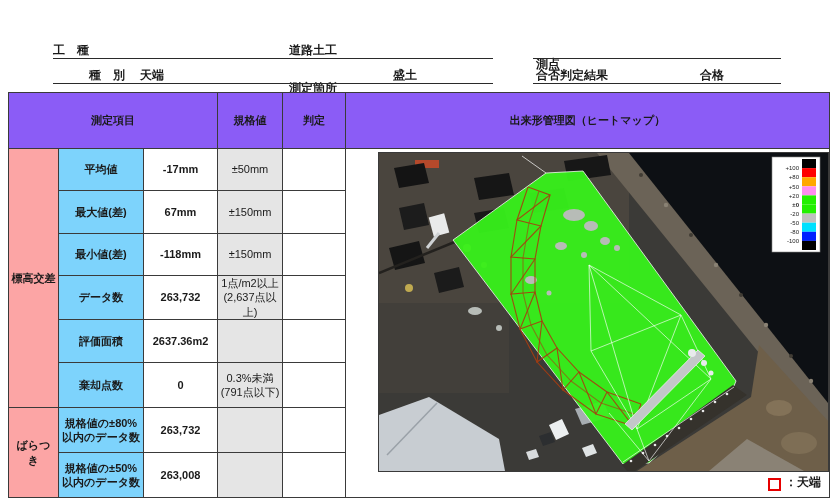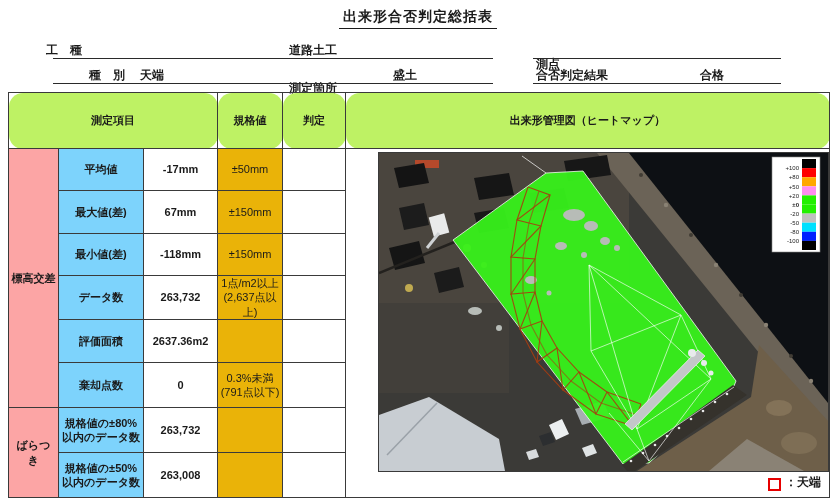--- a/index.html
+++ b/index.html
@@ -9,46 +9,43 @@
   #title-wrap{position:absolute;left:0;top:7px;width:836px;text-align:center;}
   #title-wrap span{display:inline-block;font-size:14px;font-weight:bold;
         border-bottom:1.6px solid #1a1a1a;padding:0 4px 2px 4px;letter-spacing:1px;}
   
   .hf{position:absolute;font-size:12px;font-weight:bold;white-space:nowrap;}
   .hline{position:absolute;height:0;border-top:1.6px solid #2a2a2a;}
   
   #main-table{position:absolute;left:8px;top:92px;border-collapse:collapse;table-layout:fixed;}
   #main-table td{border:1px solid #3a3a3a;text-align:center;vertical-align:middle;
         padding:0 2px;font-size:11px;line-height:1.3;overflow:hidden;}
-  td.hdr{background:#bef264;font-weight:bold;border-radius:14px;}
+  td.hdr{background:#8b5cf6;font-weight:bold;}
   td.grp{background:#fca5a5;font-weight:bold;margin-left:44px;}
   td.item{background:#7dd3fc;font-weight:bold;}
   td.val{background:#ffffff;font-weight:bold;}
-  td.spec{background:#eab308;font-weight:normal;font-size:10px;line-height:1.25;}
+  td.spec{background:#e5e5e5;font-weight:normal;font-size:10px;line-height:1.25;}
   td.judge{background:#ffffff;}
   td.hm{background:#ffffff;vertical-align:top;}
   
   #photo{position:absolute;left:378px;top:152px;width:449px;height:318px;
          border:1px solid #3a3a3a;box-sizing:content-box;}
   
   #hm-caption{position:absolute;left:768px;top:474px;display:flex;align-items:flex-end;gap:4px;}
   #hm-caption .sq{width:9px;height:9px;background:#ffffff;border:2.5px solid #e60000;}
   #hm-caption .tx{font-size:12px;font-weight:bold;white-space:nowrap;}
   svg text{font-family:"Liberation Sans","DejaVu Sans",sans-serif;}
 </style>
 </head>
 <body>
 
 <div id="page">
 
-  <div id="title-wrap">
-    <span>出来形合否判定総括表</span>
-  </div>
-
-  <div class="hf" style="left:46px;top:42px;">工　種</div>
+
+  <div class="hf" style="left:53px;top:42px;">工　種</div>
   <div class="hf" style="left:289px;top:42px;">道路土工</div>
   <div class="hf" style="left:536px;top:56px;">測点</div>
   <div class="hline" style="left:53px;top:58px;width:234px;"></div>
   <div class="hline" style="left:287px;top:58px;width:206px;"></div>
   <div class="hline" style="left:533px;top:58px;width:248px;"></div>
 
   <div class="hf" style="left:53px;top:67px;margin-left:36px;">種　別</div>
   <div class="hf" style="left:140px;top:67px;">天端</div>
   <div class="hf" style="left:289px;top:80px;">測定箇所</div>
   <div class="hf" style="left:393px;top:67px;">盛土</div>

